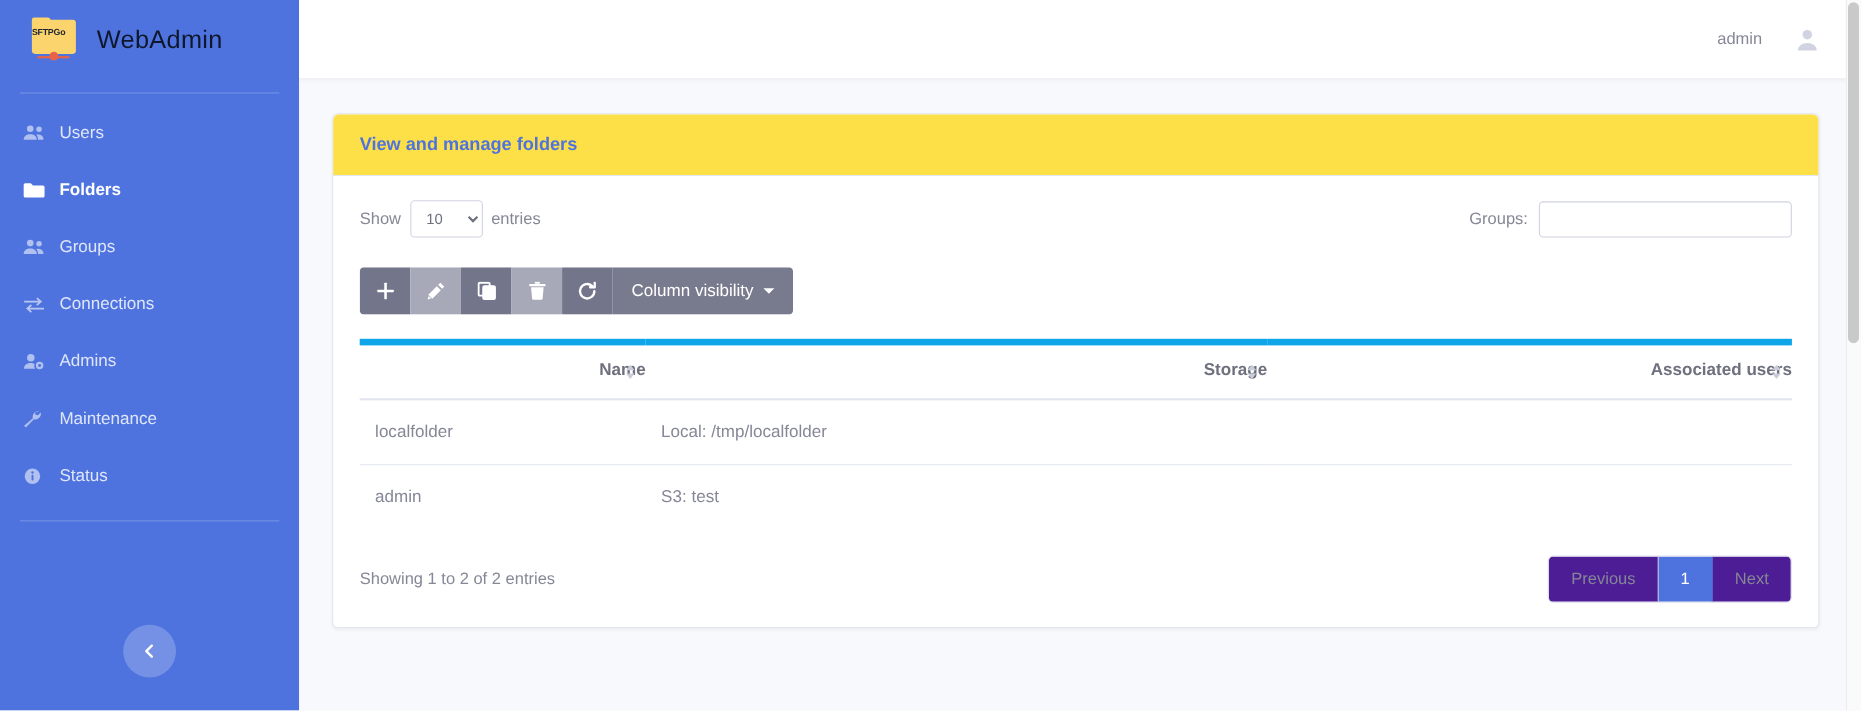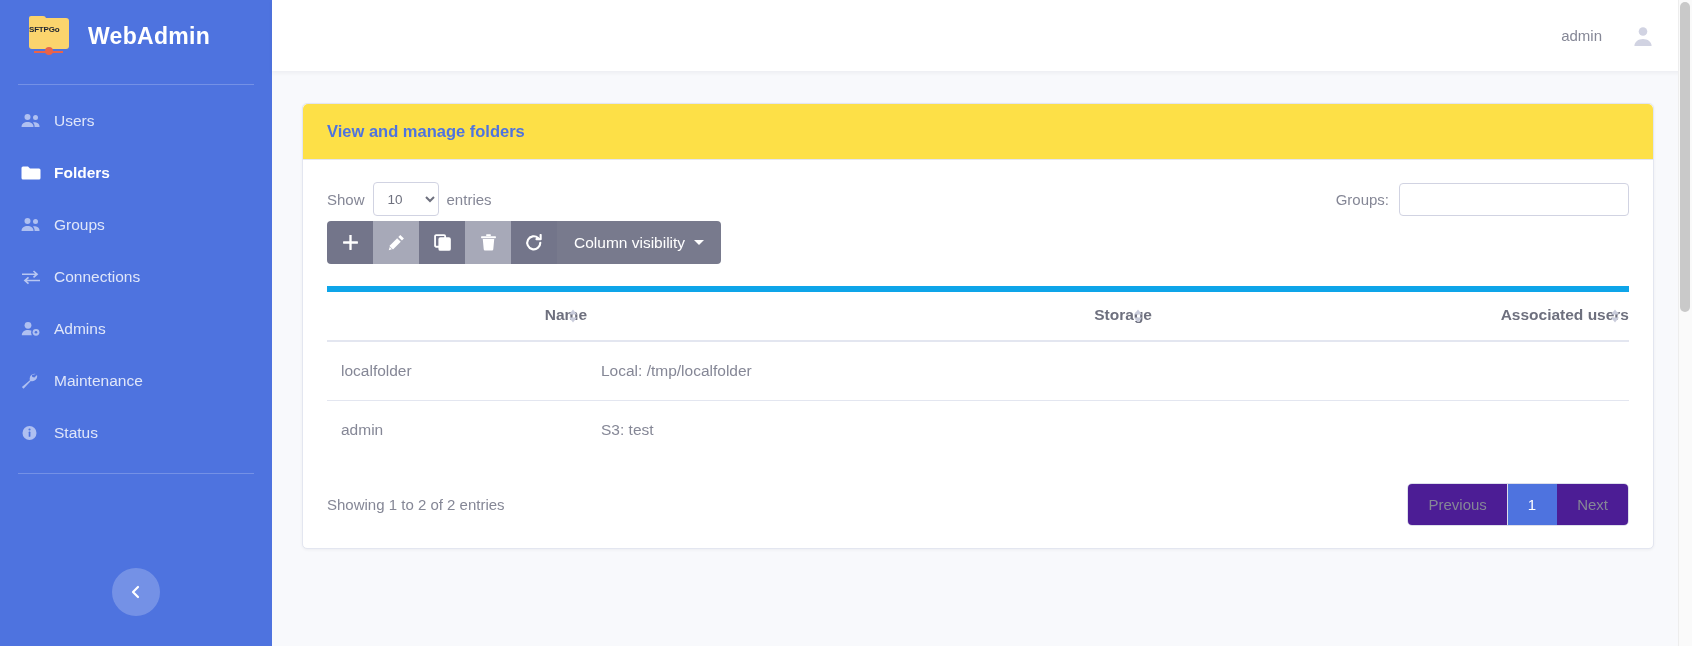--- a/index.html
+++ b/index.html
@@ -65,23 +65,23 @@
     background: #e8634a;
   }
   .logo-dot {
     position: absolute;
     left: 17px; top: 31px;
     width: 8px; height: 8px;
     border-radius: 50%;
     background: #e8634a;
   }
   .brand-name {
-    color: #ffffff;
+    color: #0f172a;
     font-size: 23px;
-    font-weight: bold;
+    font-weight: normal;
     letter-spacing: 0.3px;
   }
   .side-divider {
     height: 1px;
     background: rgba(255,255,255,0.22);
     margin: 12px 18px 10px 18px;
   }
   .nav-list { list-style: none; margin: 0; padding: 0; }
   .nav-item {
     display: flex;
@@ -213,21 +213,21 @@
     border: 1px solid #d1d3e2;
     border-radius: 4px;
     height: 33px;
     width: 230px;
     padding: 4px 10px;
     outline: none;
   }
 
   .btn-toolbar {
     display: flex;
-    margin-top: 5px;
+    margin-top: 27px;
     border-radius: 4px;
     overflow: hidden;
     width: fit-content;
   }
   .tb-btn {
     border: none;
     height: 43px;
     min-width: 46px;
     display: inline-flex;
     align-items: center;

